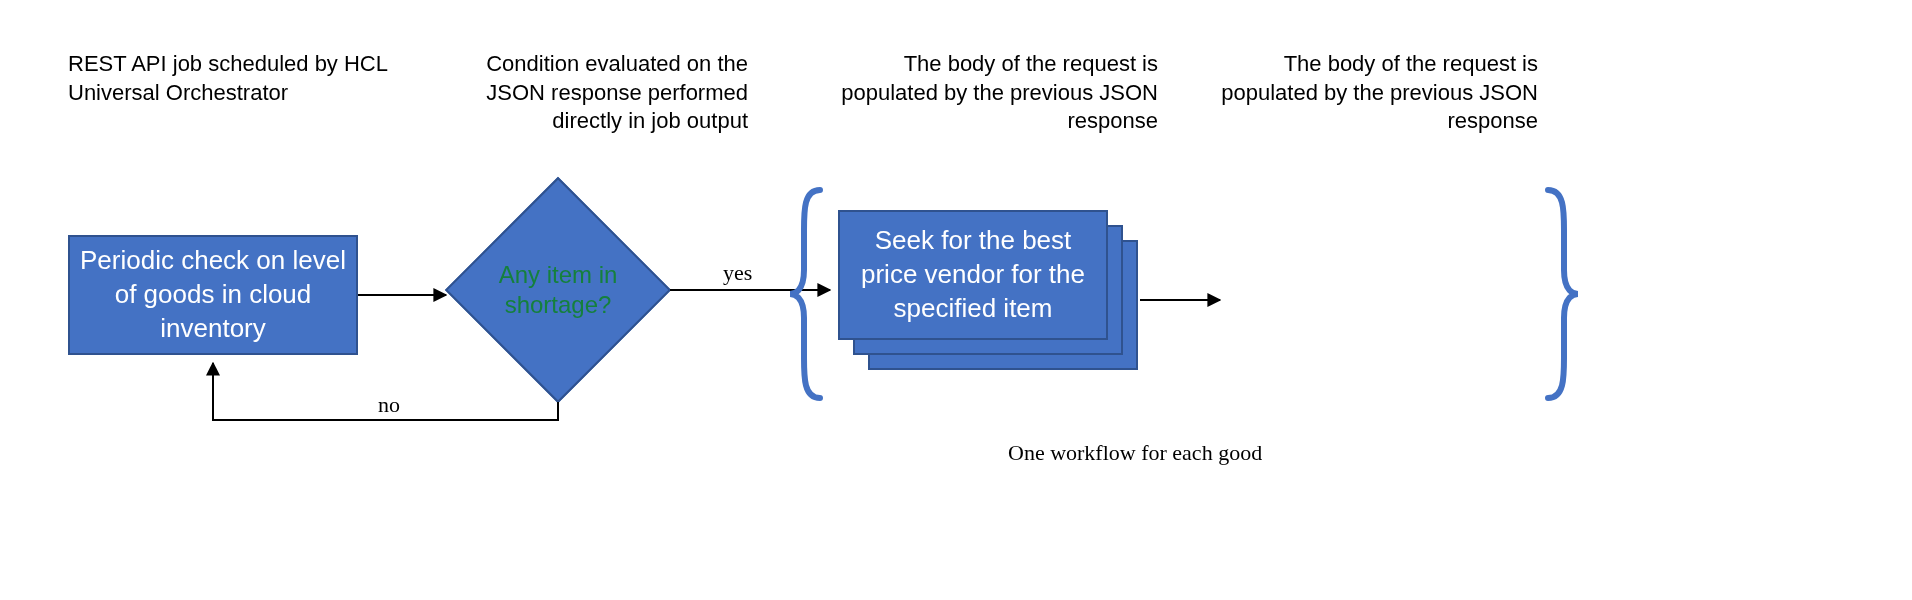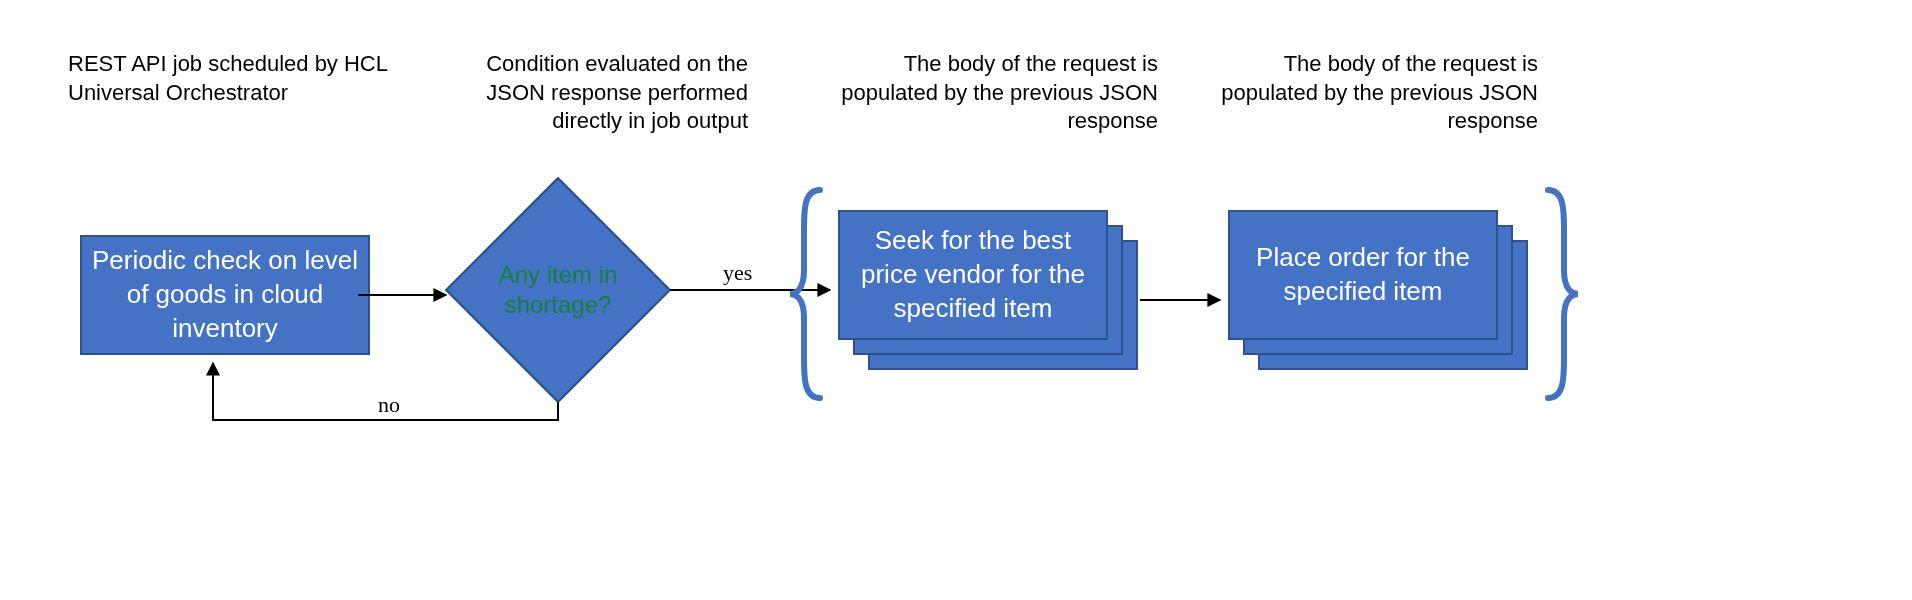--- a/index.html
+++ b/index.html
@@ -101,50 +101,44 @@
 <div class="canvas">
 
   <div class="label" style="left:60px; top:50px; width:340px; text-align:left;">REST API job scheduled by HCL Universal Orchestrator</div>
 
   <div class="label" style="left:420px; top:50px; width:320px;">Condition evaluated on the JSON response performed directly in job output</div>
 
   <div class="label" style="left:820px; top:50px; width:330px;">The body of the request is populated by the previous JSON response</div>
 
   <div class="label" style="left:1200px; top:50px; width:330px;">The body of the request is populated by the previous JSON response</div>
 
-  <div class="process-box" style="left:72px; top:235px; width:290px; height:120px;">
+  <div class="process-box" style="left:60px; top:235px; width:290px; height:120px;">
     <span>Periodic check on level of goods in cloud inventory</span>
   </div>
 
   <div class="diamond-wrap" style="left:470px; top:210px; width:160px; height:160px;">
     <div class="diamond"></div>
     <div class="diamond-text">
       <span>Any item in shortage?</span>
     </div>
   </div>
 
   <div class="stack" style="left:830px; top:210px; width:356px; height:160px;">
     <div class="card" style="left:30px; top:30px; width:270px; height:130px;"></div>
     <div class="card" style="left:15px; top:15px; width:270px; height:130px;"></div>
     <div class="card" style="left:0; top:0; width:270px; height:130px;">
       <span>Seek for the best price vendor for the specified item</span>
     </div>
   </div>
 
-  <div class="stack" style="left:1220px; top:210px; width:300px; height:160px;">
-    <div class="card" style="left:30px; top:30px; width:270px; height:130px;"></div>
-    <div class="card" style="left:15px; top:15px; width:270px; height:130px;"></div>
-    <div class="card" style="left:0; top:0; width:270px; height:130px;">
-      <span>Place order for the specified item</span>
-    </div>
-  </div>
 
   <div class="small-label" style="left:370px; top:392px;">no</div>
   <div class="small-label" style="left:715px; top:260px;">yes</div>
 
+  <div class="small-label" style="left:1000px; top:440px;">One workflow for each good</div>
 
   <svg class="overlay" width="1912" height="600">
     <defs>
       <marker id="arrow" viewBox="0 0 10 10" refX="9" refY="5" markerWidth="7" markerHeight="7" orient="auto-start-reverse">
         <path d="M 0 0 L 10 5 L 0 10 z" fill="#000"></path>
       </marker>
     </defs>
 
     <line x1="350" y1="295" x2="438" y2="295" stroke="#000" stroke-width="2" marker-end="url(#arrow)"></line>
 

